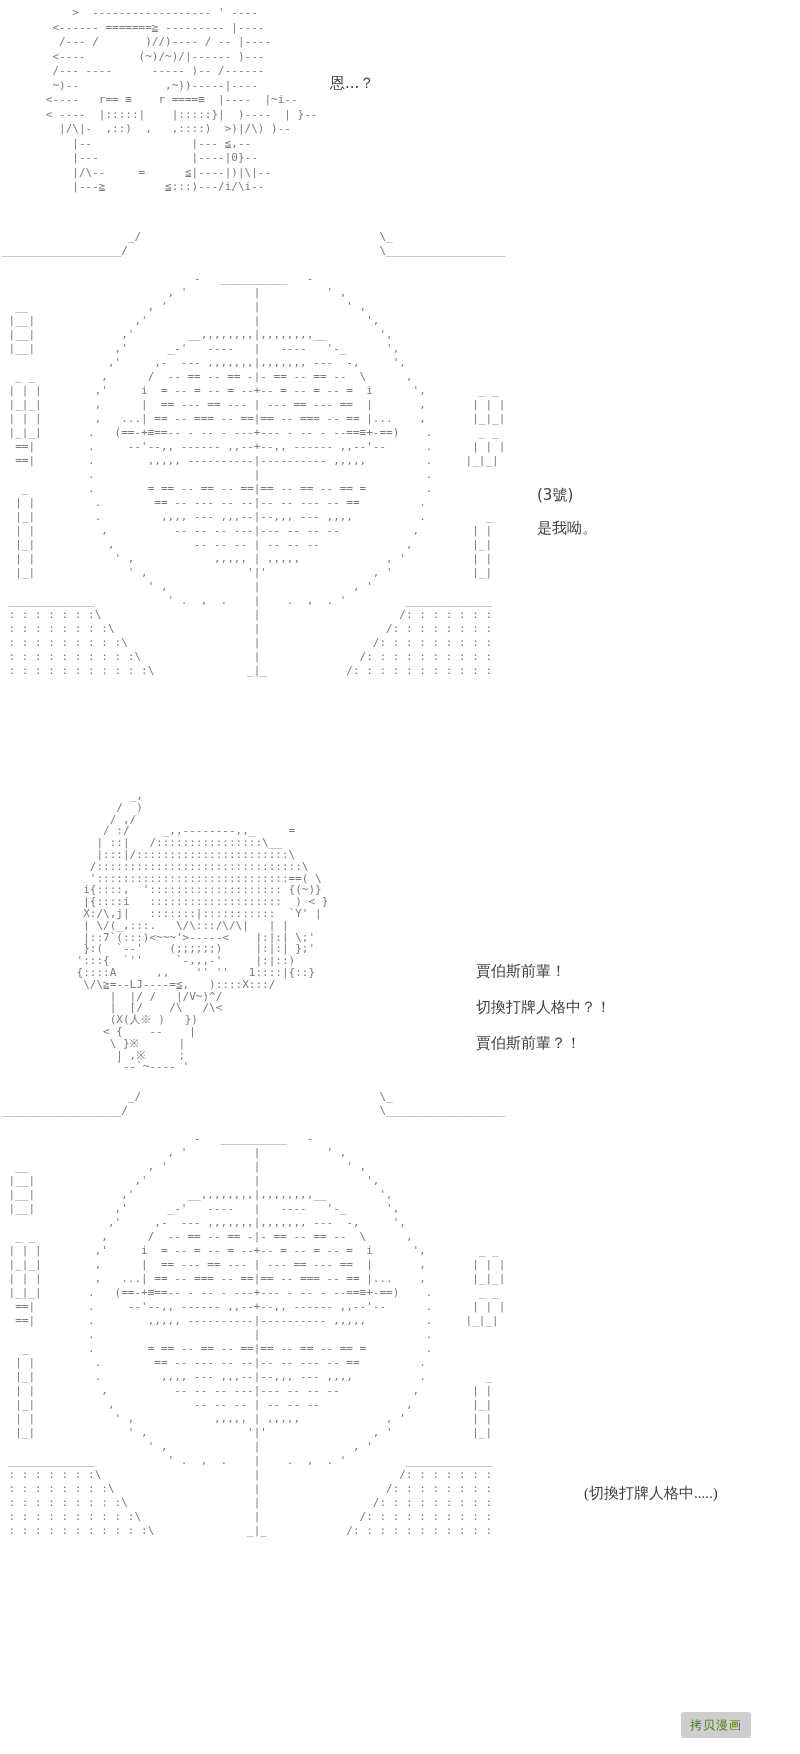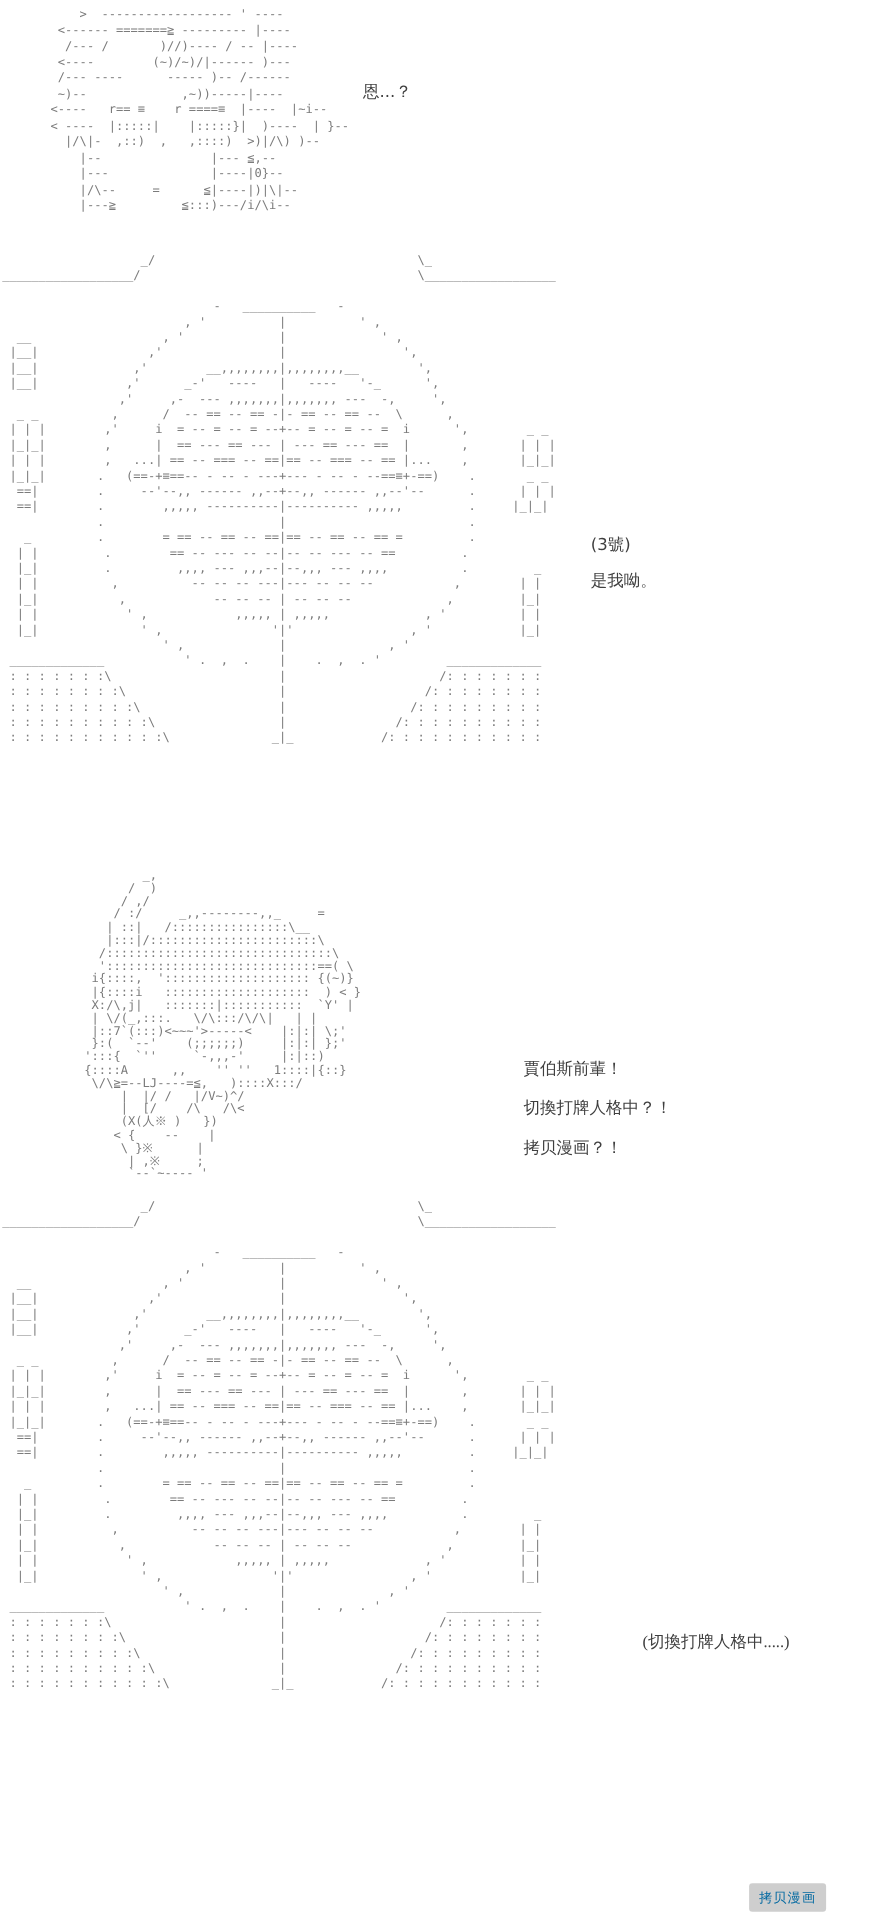--- a/index.html
+++ b/index.html
@@ -12,21 +12,21 @@
   .aa2{left:2px;top:230px;font-size:11px;line-height:14px;}
   .aa3{left:70px;top:790px;font-size:11px;line-height:11.8px;}
   .aa4{left:2px;top:1090px;font-size:11px;line-height:14px;}
   .dlg{position:absolute;color:#3f3f3f;font-size:15px;}
   .dlg .line{white-space:nowrap;}
   .dlg1{left:330px;top:66px;}  .dlg1 .line{line-height:35px;}
   .dlg2{left:537px;top:479px;} .dlg2 .line{line-height:33px;}
   .dlg3{left:448px;top:953px;margin-left:28px;} .dlg3 .line{line-height:36px;}
   .dlg4{left:584px;top:1482px;}.dlg4 .line{line-height:22px;font-family:Liberation Serif, serif;}
   .watermark{position:absolute;left:681px;top:1712px;background:rgba(165,165,165,0.55);
-             color:#0369a1;font-size:12px;line-height:1;padding:7px 9px;border-radius:3px;
+             color:#4d7c0f;font-size:12px;line-height:1;padding:7px 9px;border-radius:3px;
              letter-spacing:1px;}
 </style>
 </head>
 <body>
 
 <div class="page">
 
   <pre class="aa aa1">       &gt;  ------------------ ' ----
     &lt;------ =======≧ --------- |----
      /--- /       )//)---- / -- |----
@@ -104,21 +104,21 @@
       |  [/    /\   /\&lt;
       (X(人※ )   })
      &lt; {    --    |
       \ }※      |
        | ,※     ;
        `--`~---- '</pre>
 
   <div class="dlg dlg3">
     <div class="line">賈伯斯前輩！</div>
     <div class="line">切換打牌人格中？！</div>
-    <div class="line">拷贝漫画？！</div>
+    <div class="line">賈伯斯前輩？！</div>
   </div>
 
   <pre class="aa aa4">                   _/                                    \_
 __________________/                                      \__________________
 
                              -   __________   -
                          , '          |          ' ,
   __                  , '             |             ' ,
  |__|               ,'                |                ',
  |__|             ,'        __,,,,,,,,|,,,,,,,,__        ',

